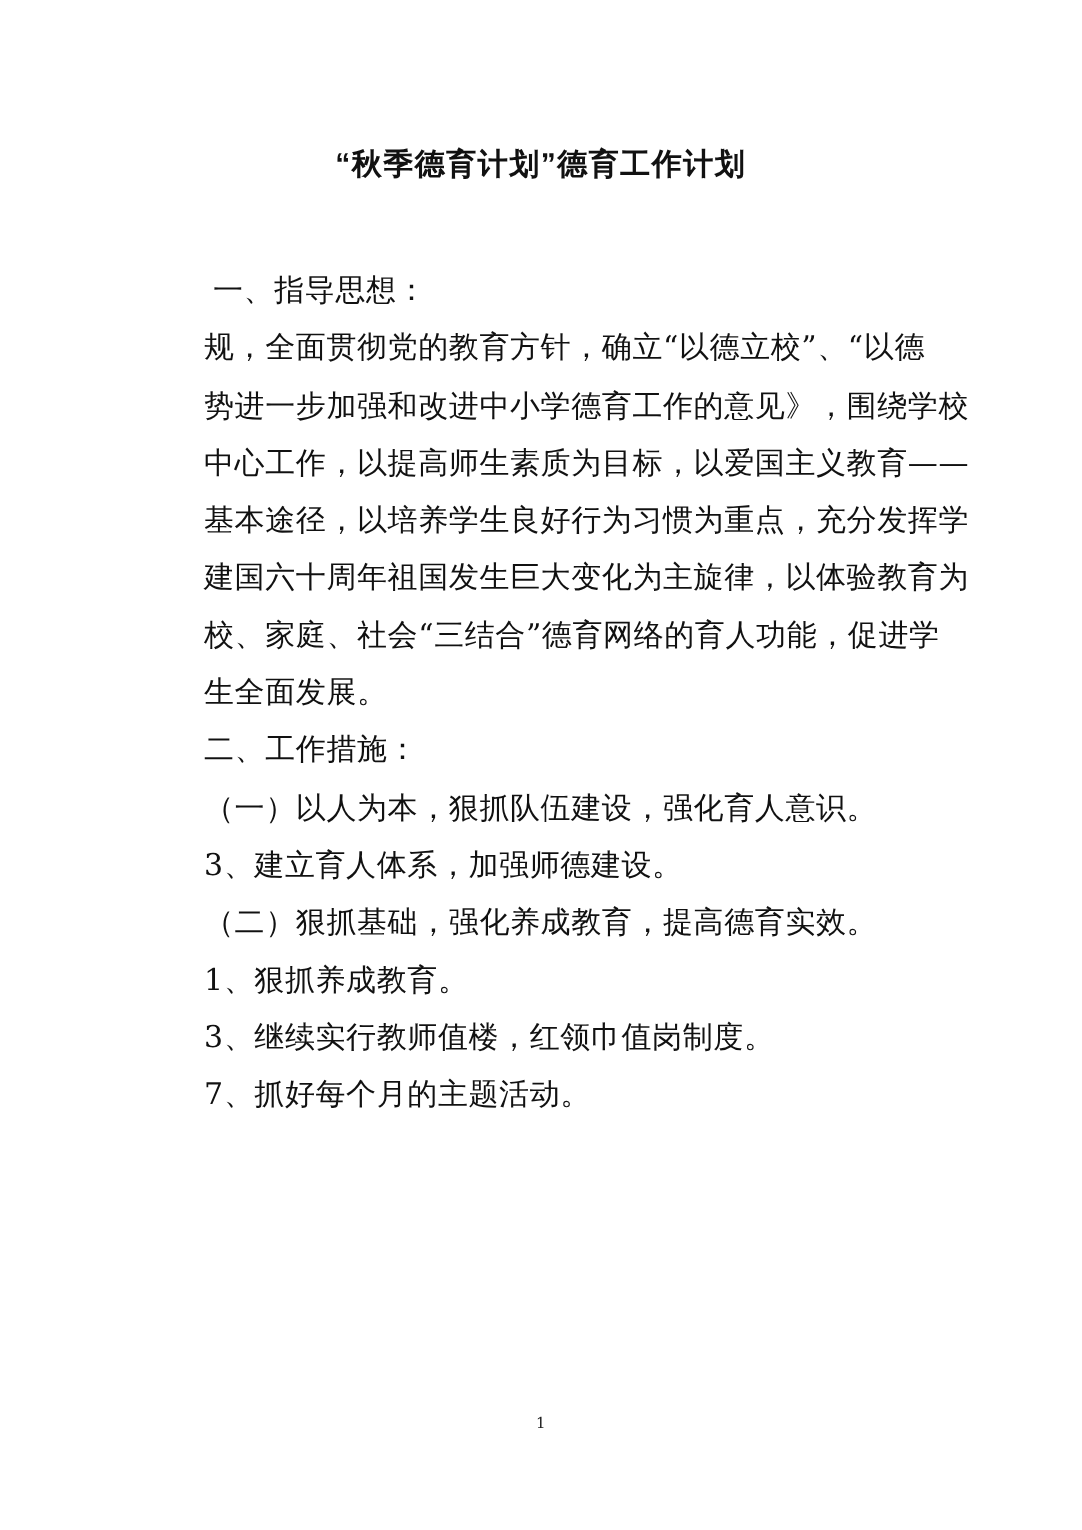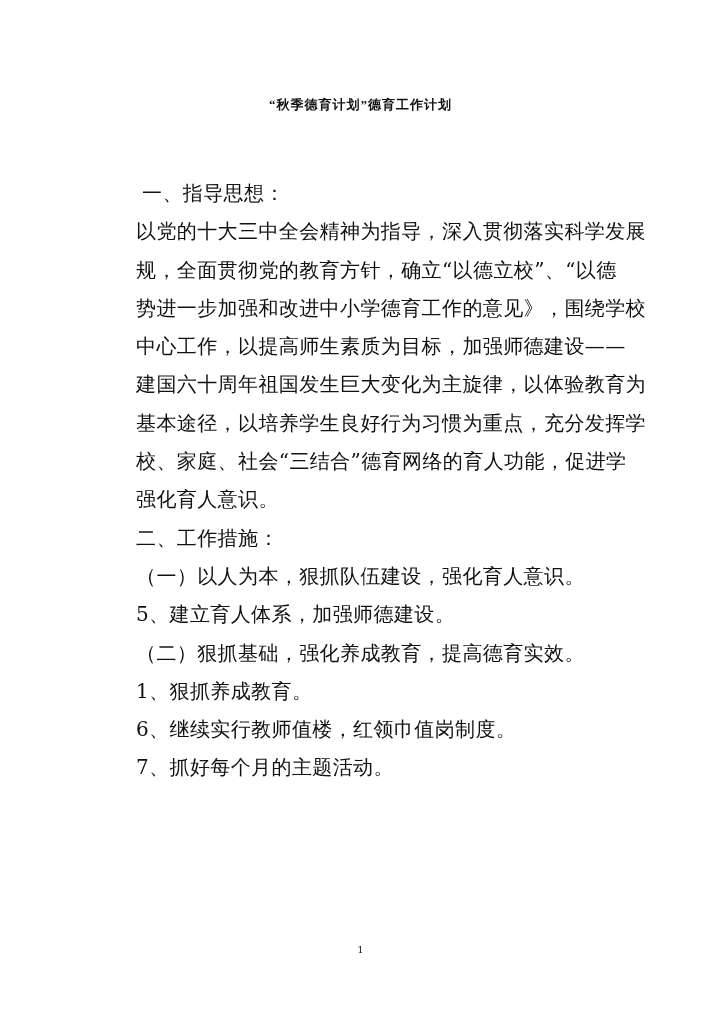--- a/index.html
+++ b/index.html
@@ -1,47 +1,46 @@
 <!DOCTYPE html>
 <html><head>
 <meta charset="utf-8">
 <style>
   html, body { margin: 0; padding: 0; background: #ffffff; }
   body { width: 721px; height: 1020px; position: relative; overflow: hidden;
          font-family: "DejaVu Serif", "Liberation Serif", serif; color: #111; }
   .page { position: absolute; left: 0; top: 0; width: 721px; height: 1020px; background: #fff; }
   .title { position: absolute; top: 96px; left: 0; width: 721px; text-align: center;
-           font-size: 13px; font-weight: bold; letter-spacing: 1px; color: #111;
-           font-family: Liberation Serif, serif; }
+           font-size: 20px; font-weight: bold; letter-spacing: 1px; color: #111;
+           font-family: Liberation Sans, sans-serif; }
   .body { position: absolute; left: 136px; top: 174px; width: 482px; }
   .line { font-size: 20px; line-height: 38.3px; height: 38.3px; white-space: nowrap;
           letter-spacing: 0.4px; }
   .indent { padding-left: 6px; }
   .page-number { position: absolute; top: 944px; left: 0; width: 721px; text-align: center;
                  font-size: 10px; color: #222; }
 </style>
 </head>
 <body>
 
 <div class="page">
   <div class="title">“秋季德育计划”德育工作计划</div>
 
   <div class="body">
     <div class="line indent">一、指导思想：</div>
-    <div class="line">以党的十大三中全会精神为指导，深入贯彻落实科学发展</div>
     <div class="line">规，全面贯彻党的教育方针，确立“以德立校”、“以德</div>
     <div class="line">势进一步加强和改进中小学德育工作的意见》，围绕学校</div>
-    <div class="line">中心工作，以提高师生素质为目标，加强师德建设——</div>
+    <div class="line">中心工作，以提高师生素质为目标，以爱国主义教育——</div>
+    <div class="line">基本途径，以培养学生良好行为习惯为重点，充分发挥学</div>
     <div class="line">建国六十周年祖国发生巨大变化为主旋律，以体验教育为</div>
-    <div class="line">基本途径，以培养学生良好行为习惯为重点，充分发挥学</div>
     <div class="line">校、家庭、社会“三结合”德育网络的育人功能，促进学</div>
-    <div class="line">强化育人意识。</div>
+    <div class="line">生全面发展。</div>
     <div class="line">二、工作措施：</div>
     <div class="line">（一）以人为本，狠抓队伍建设，强化育人意识。</div>
-    <div class="line">5、建立育人体系，加强师德建设。</div>
+    <div class="line">3、建立育人体系，加强师德建设。</div>
     <div class="line">（二）狠抓基础，强化养成教育，提高德育实效。</div>
     <div class="line">1、狠抓养成教育。</div>
-    <div class="line">6、继续实行教师值楼，红领巾值岗制度。</div>
+    <div class="line">3、继续实行教师值楼，红领巾值岗制度。</div>
     <div class="line">7、抓好每个月的主题活动。</div>
   </div>
 
   <div class="page-number">1</div>
 </div>
 
 </body></html>

